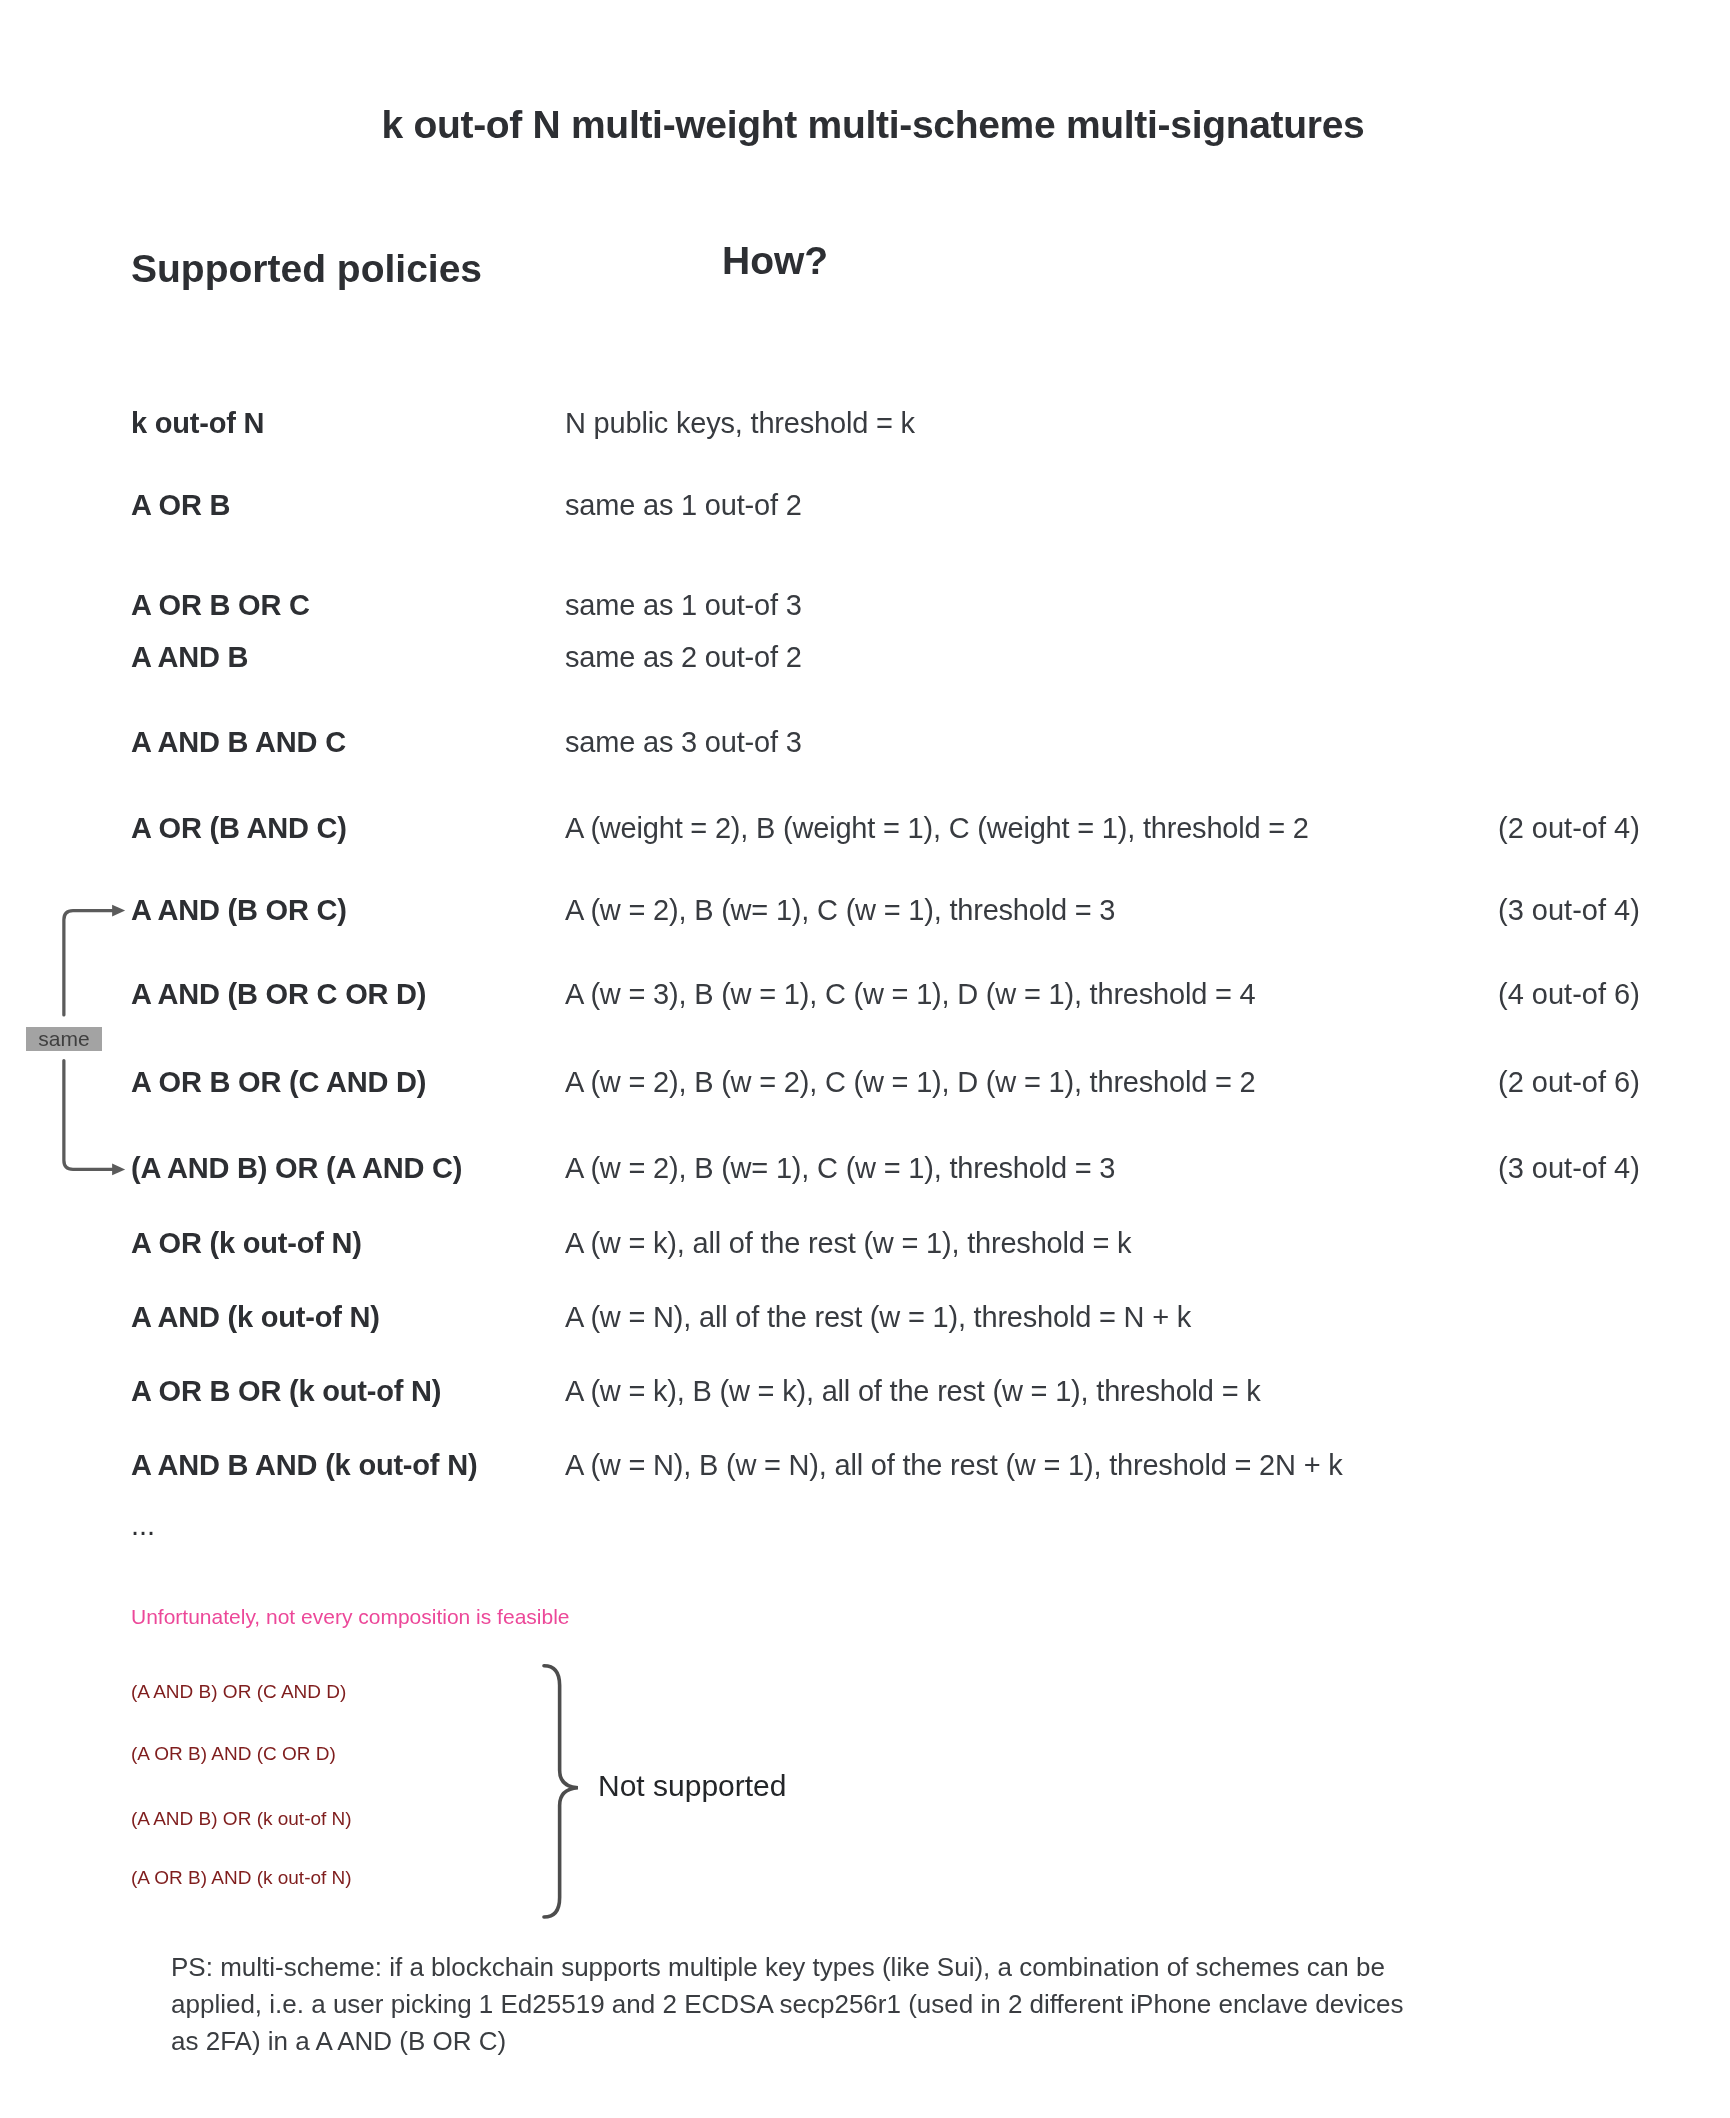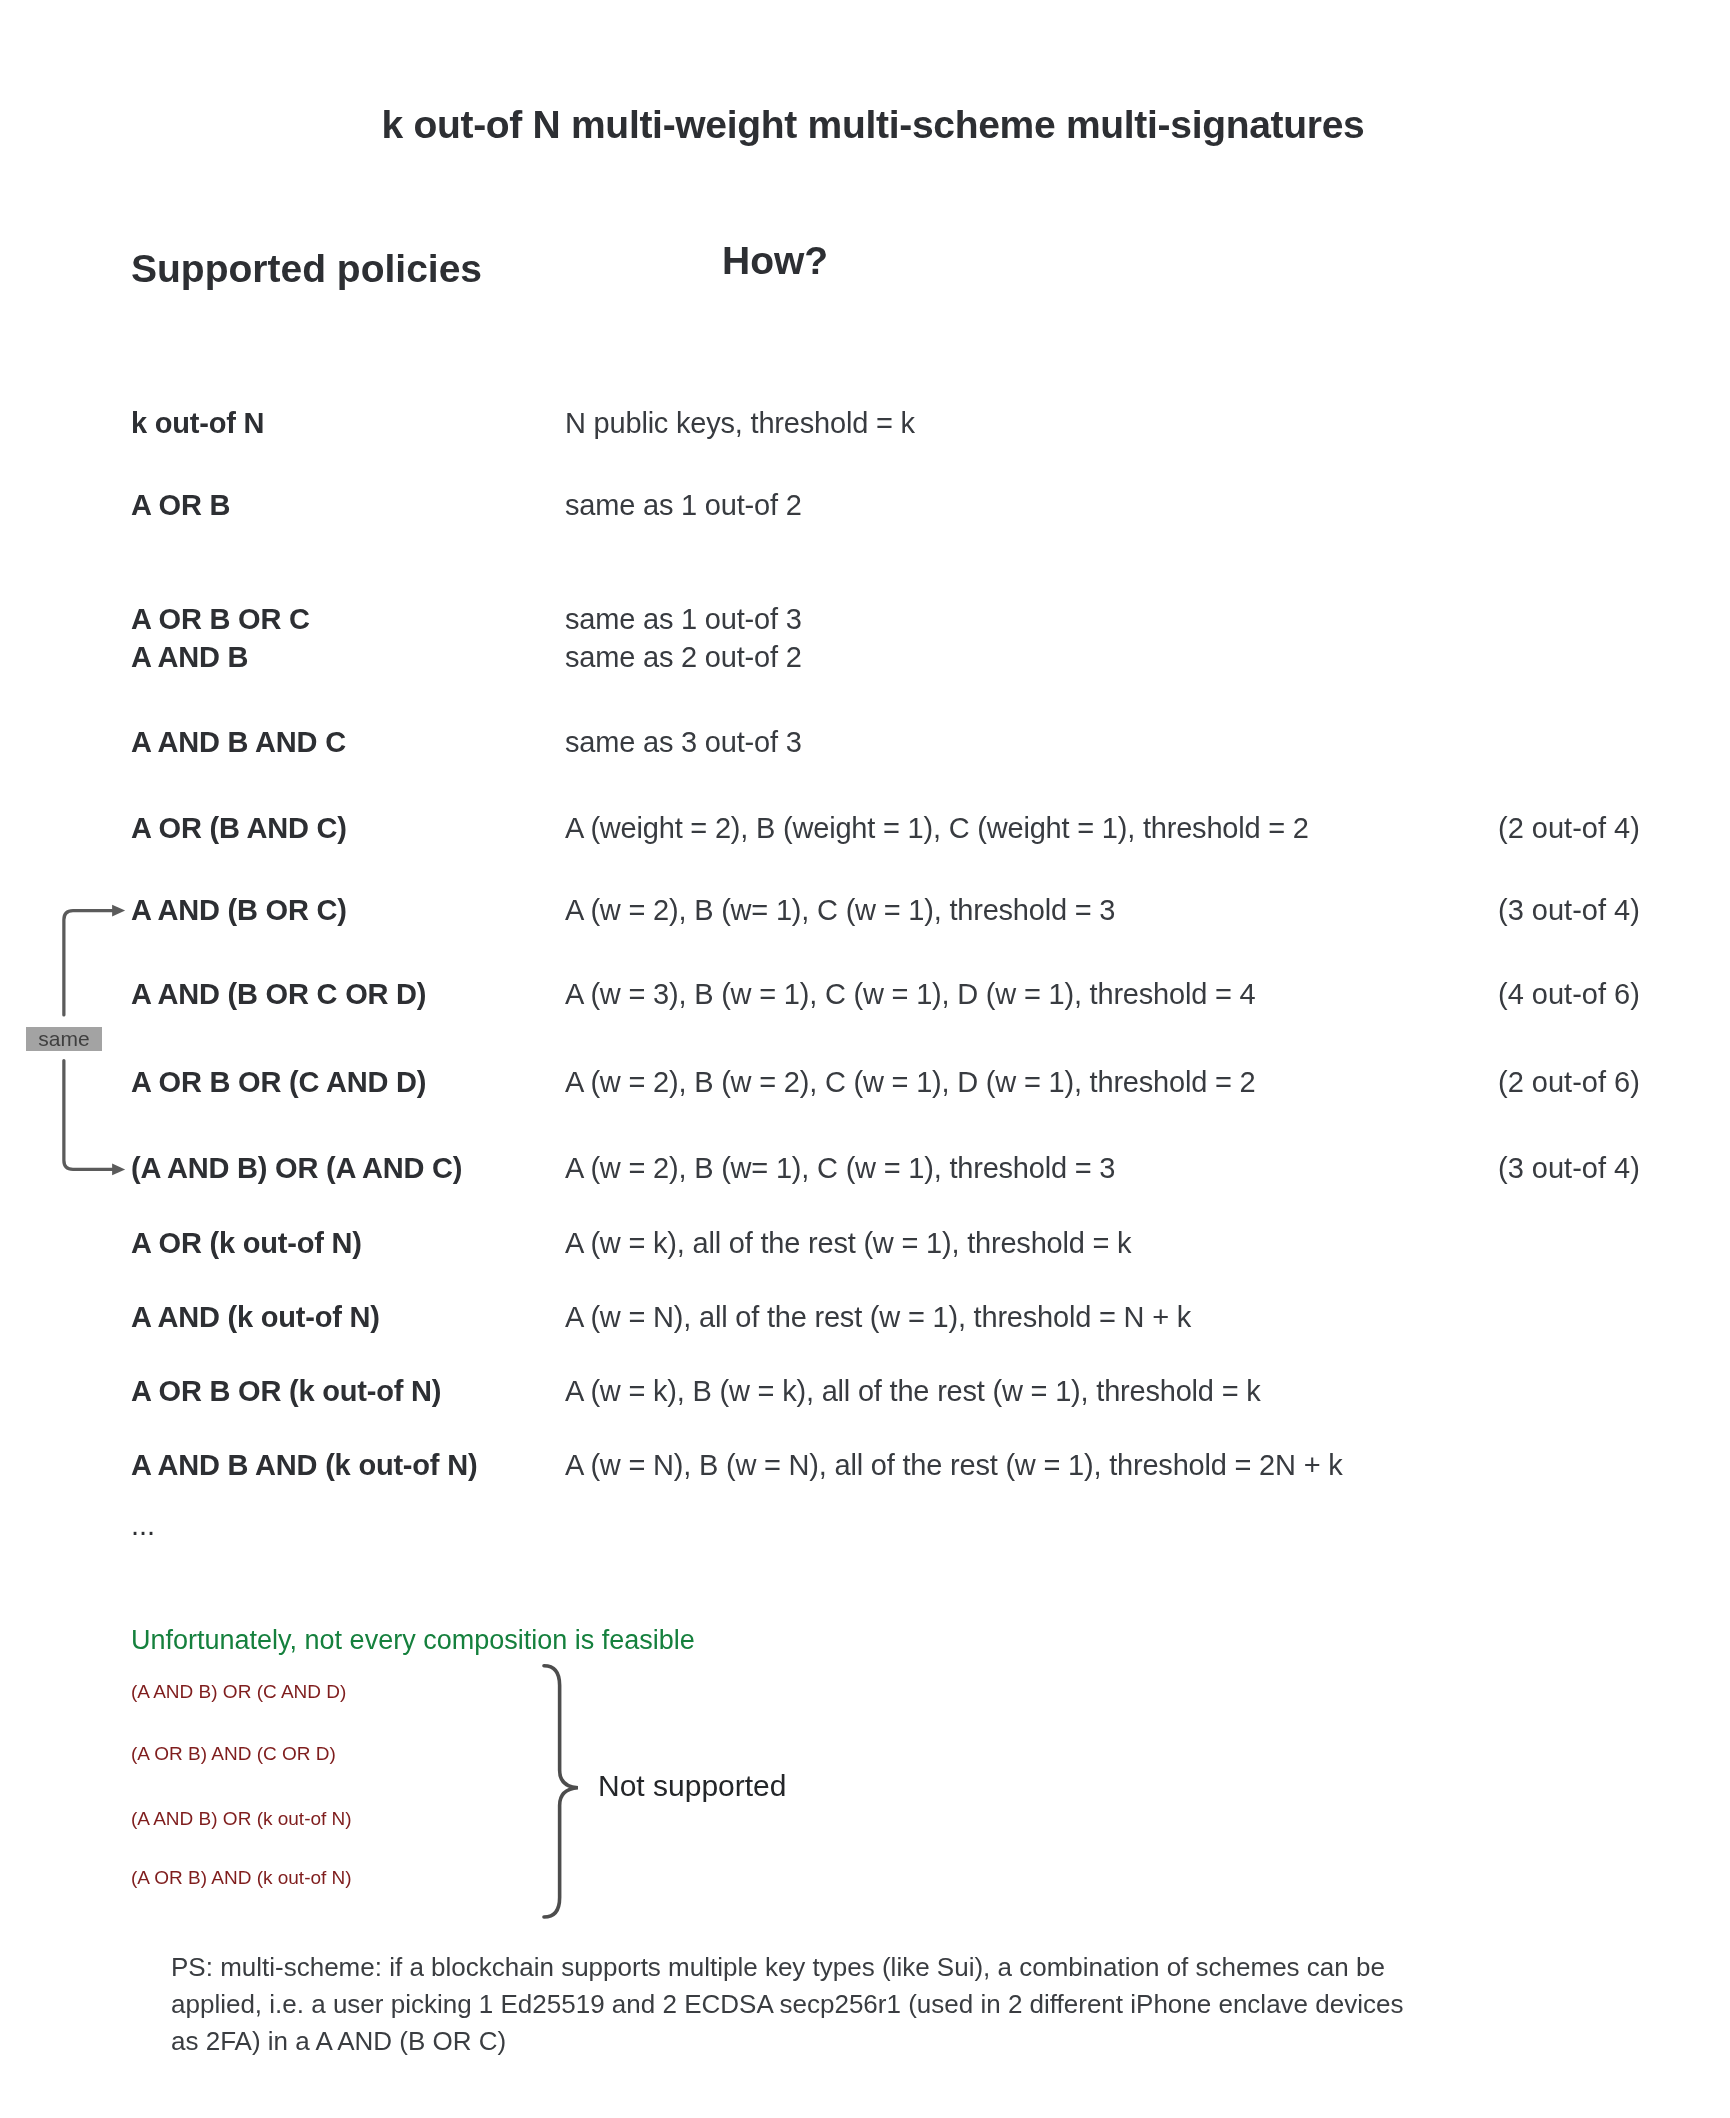--- a/index.html
+++ b/index.html
@@ -21,21 +21,21 @@
     padding-left:8px;
   }
   .col-header{font-size:39px;font-weight:bold;color:#2d2f33;}
   .hdr-policies{top:247px;left:131px;}
   .hdr-how{top:239px;left:722px;}
   .row{position:absolute;left:0;width:1730px;height:39px;}
   .policy{position:absolute;left:131px;font-size:29px;font-weight:bold;color:#2d2f33;white-space:nowrap;letter-spacing:-0.2px;}
   .how{position:absolute;left:565px;font-size:29px;font-weight:normal;color:#383b40;white-space:nowrap;letter-spacing:-0.2px;}
   .note{position:absolute;left:1498px;font-size:29px;font-weight:normal;color:#383b40;white-space:nowrap;}
   .ellipsis-row{top:1509px;left:131px;font-size:29px;color:#2d2f33;}
-  .red-heading{top:1605px;left:131px;font-size:27px;color:#15803d;margin-top:20px;}
+  .red-heading{top:1605px;left:131px;font-size:21px;color:#ec4899;}
   .red-item{left:131px;font-size:19px;color:#7f1d1d;}
   .not-supported{top:1769px;left:598px;font-size:30px;color:#242629;}
   .same-label{
     top:1027px;left:26px;width:76px;
     text-align:center;
     font-size:21px;color:#3f3f3f;
     background:#a3a3a3;
   }
   .ps{
     position:absolute;top:1949px;left:131px;width:1489px;
@@ -55,21 +55,21 @@
   <div class="abs col-header hdr-how">How?</div>
 
   <div class="row" style="top:407px">
     <span class="policy">k out-of N</span>
     <span class="how">N public keys, threshold = k</span>
   </div>
   <div class="row" style="top:489px">
     <span class="policy">A OR B</span>
     <span class="how">same as 1 out-of 2</span>
   </div>
-  <div class="row" style="top:603px">
+  <div class="row" style="top:589px">
     <span class="policy">A OR B OR C</span>
     <span class="how">same as 1 out-of 3</span>
   </div>
   <div class="row" style="top:641px">
     <span class="policy">A AND B</span>
     <span class="how">same as 2 out-of 2</span>
   </div>
   <div class="row" style="top:726px">
     <span class="policy">A AND B AND C</span>
     <span class="how">same as 3 out-of 3</span>

